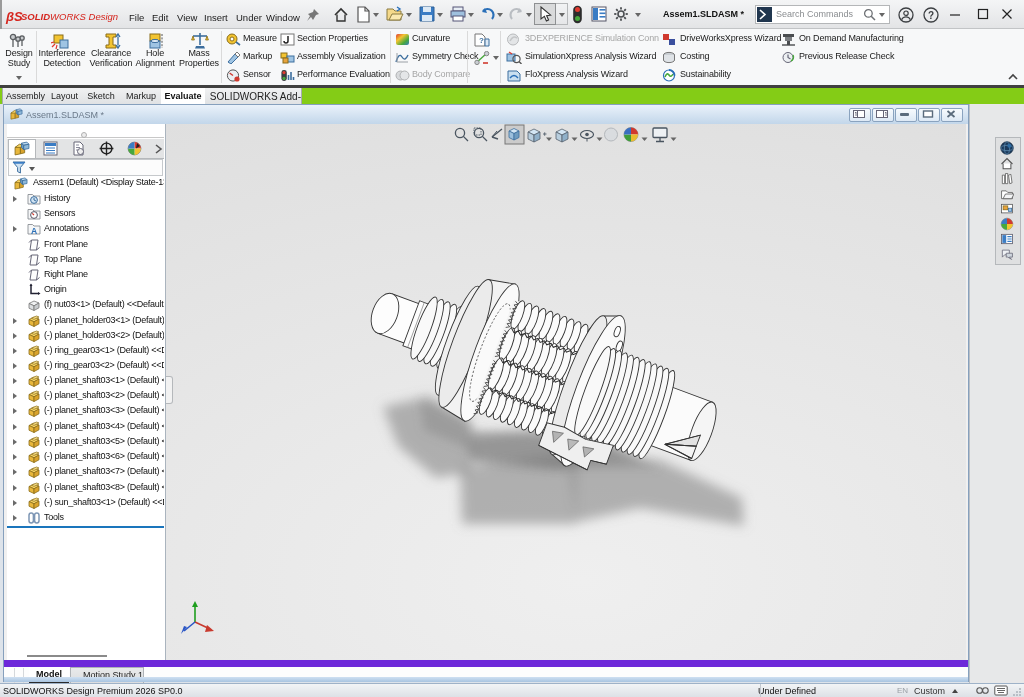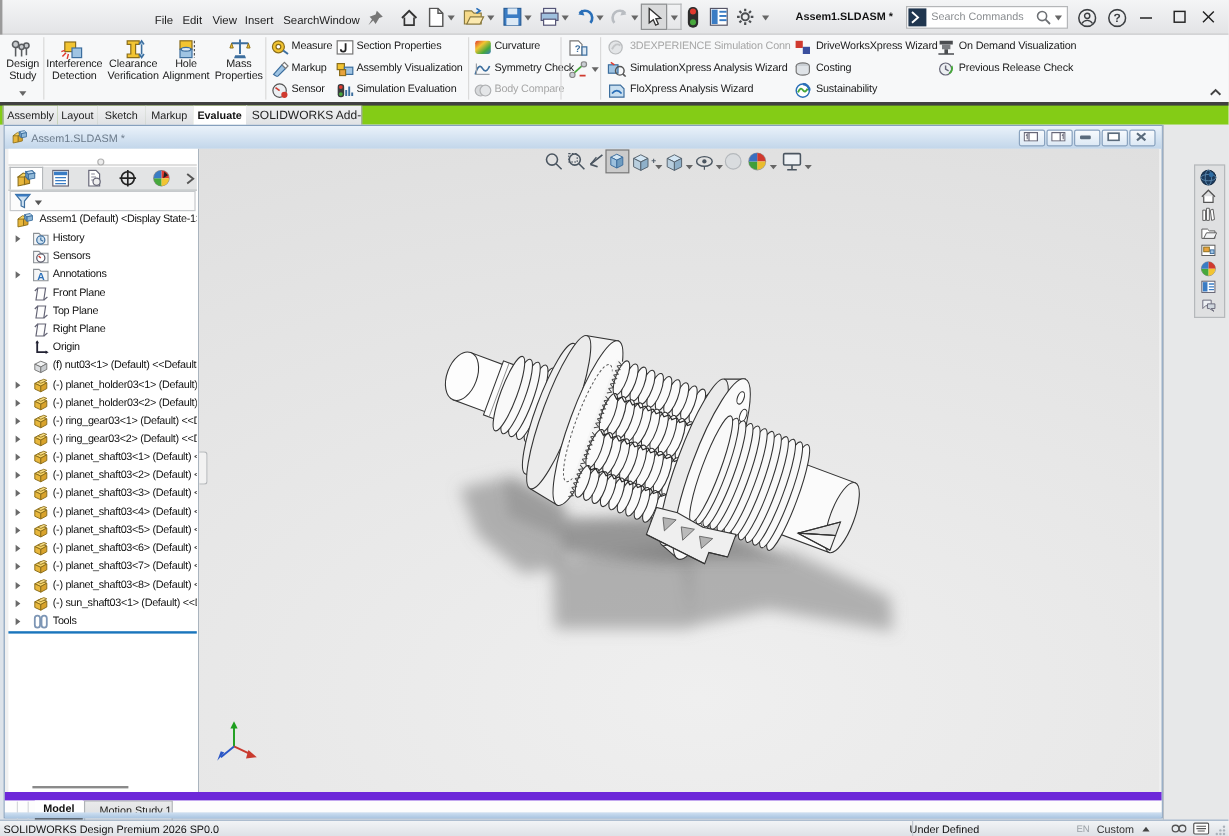--- a/index.html
+++ b/index.html
@@ -39,26 +39,32 @@
 <symbol id="i-pgrey" viewBox="0 0 14 14">
         <path d="M2 5.5 L7 3 L12 5 L7 7.8 Z" fill="#f0f1f2" stroke="#777" stroke-width=".8"></path>
         <path d="M2 5.5 L7 7.8 V12.5 L2 10.2 Z" fill="#dcdee0" stroke="#777" stroke-width=".8"></path>
         <path d="M12 5 L7 7.8 V12.5 L12 9.8 Z" fill="#c8cbce" stroke="#777" stroke-width=".8"></path>
       </symbol>
 </svg>
 
 <div class="ab" style="left:0;top:0;width:1024px;height:29px;background:linear-gradient(#f4f5f6,#e3e4e6);border-bottom:1px solid #c2c4c6;box-sizing:border-box"></div>
 <div class="ab" style="left:0;top:0;width:2px;height:29px;background:#9a9a9a"></div>
 
+<div class="ab" style="left:5px;top:5px;width:210px;height:24px">
+<svg width="210" height="24" viewBox="0 0 210 24">
+<text x="1" y="16" font-family="Liberation Sans" font-size="13" font-style="italic" font-weight="bold" fill="#d6251e">βS</text>
+<text x="16" y="15" font-family="Liberation Sans" font-size="9.5" font-style="italic" font-weight="bold" fill="#d6251e">SOLID<tspan font-weight="normal">WORKS</tspan><tspan font-weight="normal" font-size="9.5"> Design</tspan></text>
+</svg>
+</div>
 
 <div class="t12" style="left:129px;top:12px">File</div>
 <div class="t12" style="left:152px;top:12px">Edit</div>
 <div class="t12" style="left:177px;top:12px">View</div>
 <div class="t12" style="left:204px;top:12px">Insert</div>
-<div class="t12" style="left:236px;top:12px">Search</div>
+<div class="t12" style="left:236px;top:12px">Under</div>
 <div class="t12" style="left:266px;top:12px">Window</div>
 
 <svg class="ab" style="left:306px;top:8px" width="14" height="14" viewBox="0 0 14 14">
       <path d="M8 1 L13 6 L10 7 L7 12 L5 9 L1 13 L4 8 L2 6 L7 4 Z" fill="#777"></path>
     </svg>
 
 <svg class="ab" style="left:333px;top:7px" width="16" height="16" viewBox="0 0 16 16">
       <path d="M2 8 L8 2 L14 8" fill="none" stroke="#333" stroke-width="1.6"></path>
       <path d="M4 7.5 V14 H12 V7.5" fill="none" stroke="#333" stroke-width="1.4"></path>
     </svg>
@@ -242,21 +248,21 @@
         <rect x="7" y="5" width="7" height="6" fill="#9fc4e3" stroke="#3c6e9e"></rect>
         <rect x="3" y="7" width="5" height="5" fill="#e8a33d" stroke="#8a6d1a"></rect>
       </svg>
 <div class="t11" style="left:297px;top:22px">Assembly Visualization</div>
 <svg class="ab" style="left:280px;top:40px" width="15" height="13" viewBox="0 0 15 13">
         <rect x="1.4" y="1" width="5.4" height="11" rx="2.4" fill="#3a3d40"></rect>
         <circle cx="4" cy="3.6" r="1.6" fill="#e03a2f"></circle>
         <circle cx="4" cy="9.4" r="1.6" fill="#47a83c"></circle>
         <path d="M8.5 11 V6 M11 11 V3 M13.5 11 V8" stroke="#3c6e9e" stroke-width="1.6"></path>
       </svg>
-<div class="t11" style="left:297px;top:40px">Simulation Evaluation</div>
+<div class="t11" style="left:297px;top:40px">Performance Evaluation</div>
 <div class="sep" style="left:390px;top:2px;height:52px"></div>
 
 <svg class="ab" style="left:395px;top:4px" width="15" height="13" viewBox="0 0 15 13">
         <defs>
           <linearGradient id="rb" x1="0" y1="0" x2="1" y2="1">
             <stop offset="0" stop-color="#e03a2f"></stop>
             <stop offset=".35" stop-color="#f2c431"></stop>
             <stop offset=".7" stop-color="#47a83c"></stop>
             <stop offset="1" stop-color="#3a7cc4"></stop>
           </linearGradient>
@@ -324,21 +330,21 @@
         <path d="M7 1 A5.5 5.5 0 0 1 12.5 6.5" fill="none" stroke="#2a6fb8" stroke-width="2"></path>
       </svg>
 <div class="t11" style="left:680px;top:40px">Sustainability</div>
 
 <svg class="ab" style="left:781px;top:4px" width="15" height="13" viewBox="0 0 15 13">
         <path d="M2 1 H13 V4 H2 Z" fill="#4a4d50"></path>
         <path d="M4 4 H11 V8 H4 Z" fill="#7a7d80"></path>
         <path d="M6 8 H9 V12 H6 Z" fill="#4a4d50"></path>
         <path d="M1 12 H14" stroke="#4a4d50" stroke-width="1.4"></path>
       </svg>
-<div class="t11" style="left:799px;top:4px">On Demand Visualization</div>
+<div class="t11" style="left:799px;top:4px">On Demand Manufacturing</div>
 <svg class="ab" style="left:781px;top:22px" width="15" height="13" viewBox="0 0 15 13">
         <circle cx="7" cy="6.5" r="5" fill="#eceff2" stroke="#667"></circle>
         <path d="M7 3.5 V6.5 L9.5 8" fill="none" stroke="#667" stroke-width="1.2"></path>
         <path d="M10 10 A4.5 4.5 0 0 0 12 4" fill="none" stroke="#47a83c" stroke-width="1.5"></path>
       </svg>
 <div class="t11" style="left:799px;top:22px">Previous Release Check</div>
 
 <svg class="ab" style="left:1007px;top:44px" width="12" height="8" viewBox="0 0 12 8">
         <path d="M2 6 L6 2 L10 6" fill="none" stroke="#444" stroke-width="1.6"></path>
       </svg>

